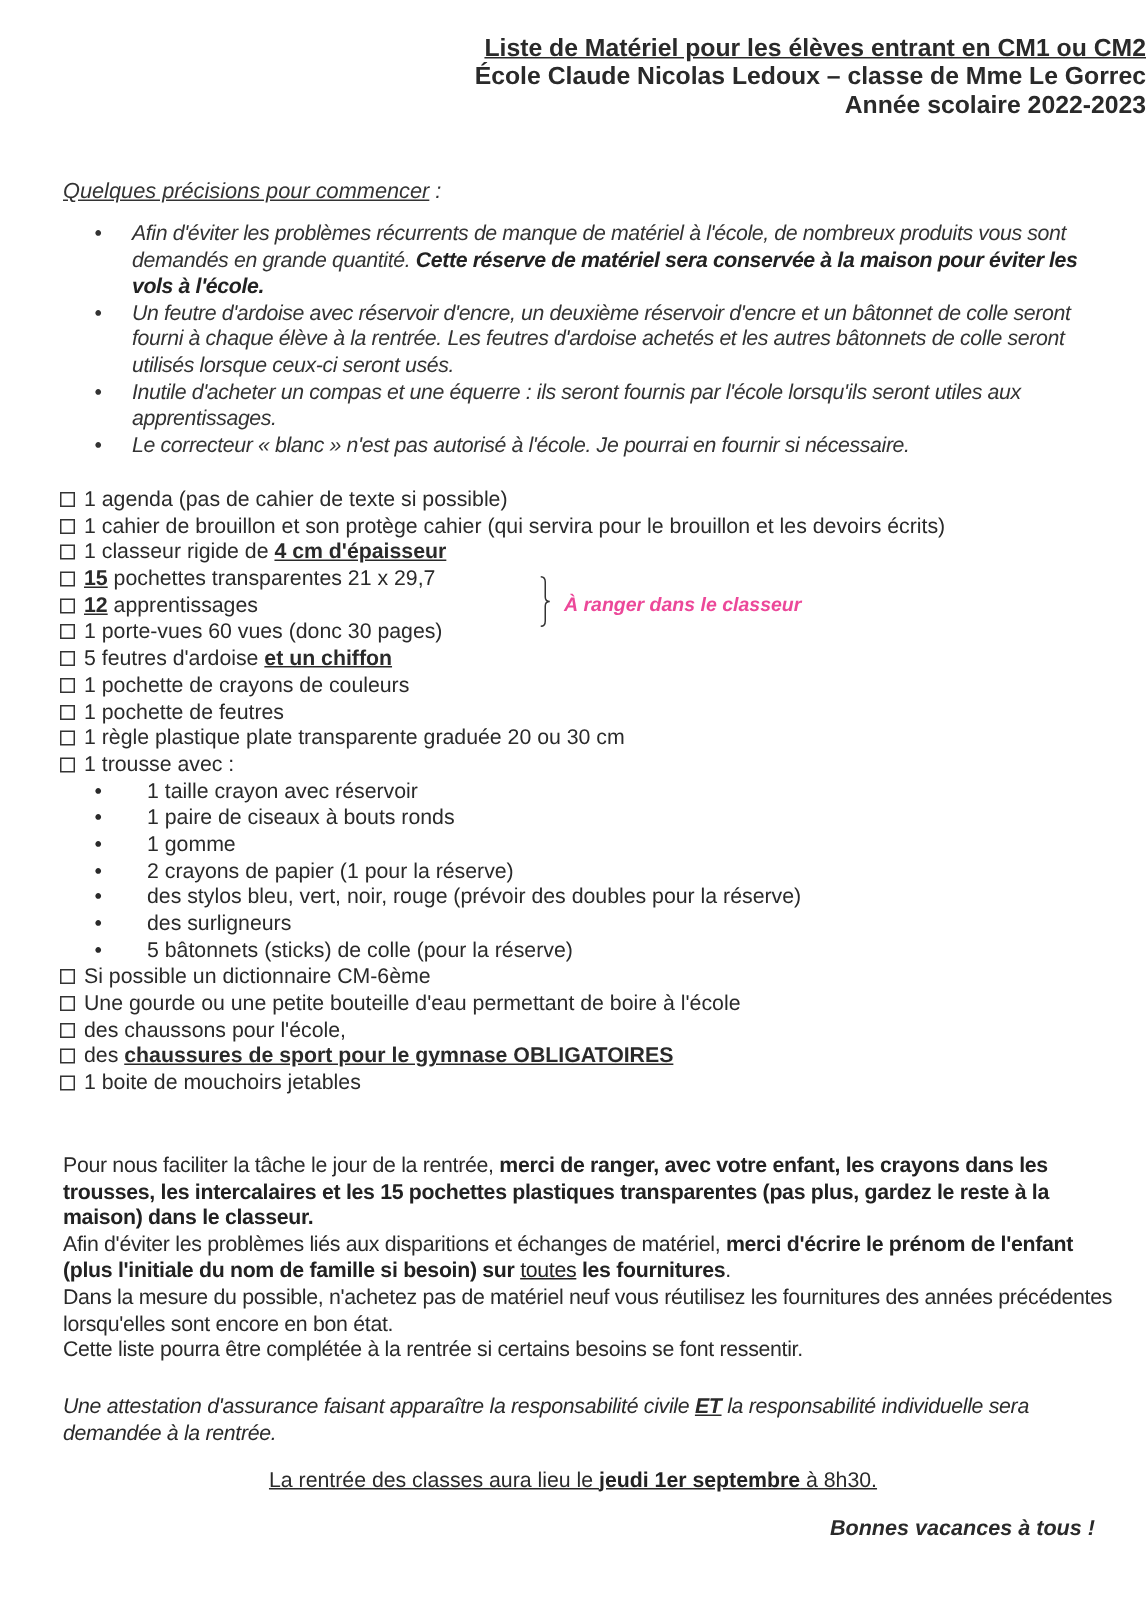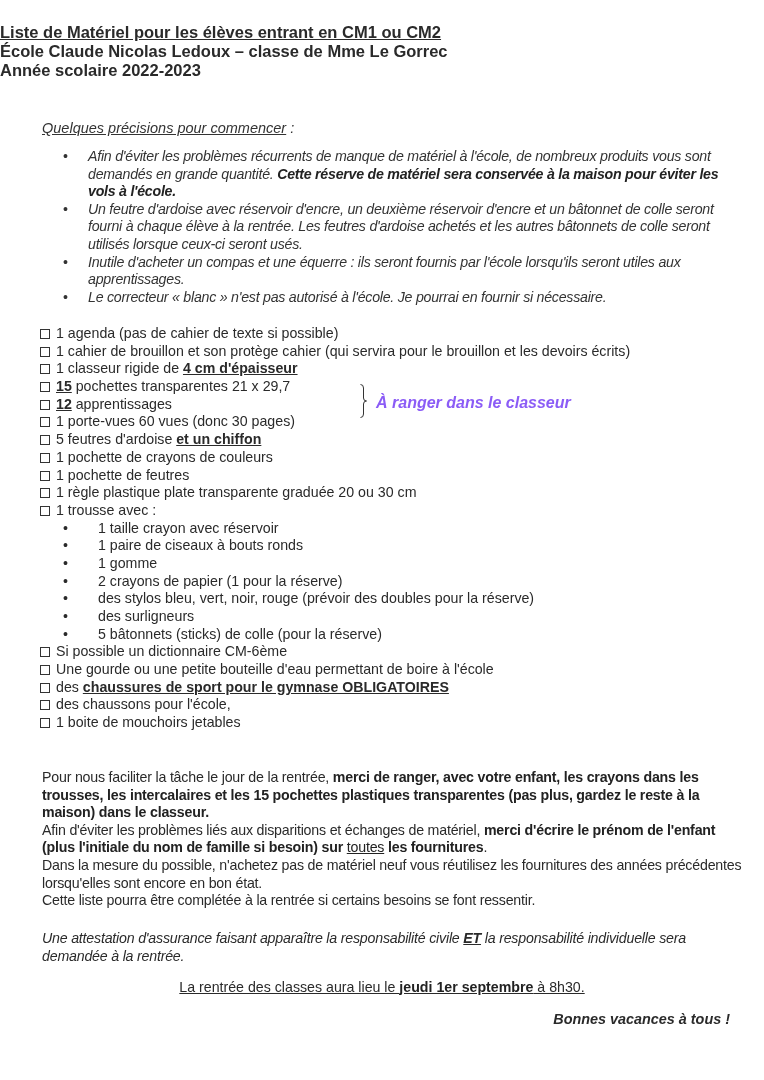--- a/index.html
+++ b/index.html
@@ -1,19 +1,19 @@
 <!DOCTYPE html>
 <html><head>
 <meta charset="utf-8">
 <style>
   html, body { margin: 0; padding: 0; background: #ffffff; }
   body { width: 764px; height: 1080px; overflow: hidden; position: relative;
          font-family: "Liberation Sans", sans-serif; color: #1e1e1e; }
   .page { position: absolute; left: 0; top: 0; width: 764px; height: 1080px; }
-  .header { position: absolute; top: 23px; left: 0; width: 764px; text-align: left;
+  .header { position: absolute; top: 23px; left: 0; width: 764px; text-align: right;
             font-weight: bold; font-size: 16.5px; line-height: 19px; color: #2a2a2a; }
   .header .t1 { text-decoration: underline; }
   .intro-title { position: absolute; left: 42px; top: 120px; font-size: 14.5px;
                  font-style: italic; color: #333; }
   .intro-title u { text-decoration: underline; }
   .precisions { position: absolute; left: 88px; top: 148px; width: 660px; margin: 0; padding: 0;
                 list-style: none; font-size: 14.2px; line-height: 17.6px; font-style: italic; color: #333;
                 font-family: "Liberation Sans", sans-serif; letter-spacing: -0.25px; }
   .precisions li { position: relative; }
   .precisions li .bul { position: absolute; left: -25px; top: 0; font-style: normal; }
@@ -22,21 +22,21 @@
                line-height: 17.7px; color: #2a2a2a; }
   .row { position: relative; height: 17.7px; white-space: nowrap; }
   .cb { display: inline-block; width: 10px; height: 10px; border: 1.2px solid #333;
         margin-right: 6px; vertical-align: -1px; box-sizing: border-box; }
   .ub { font-weight: bold; text-decoration: underline; }
   .sub { padding-left: 23px; }
   .sub .dot { display: inline-block; width: 35px; }
   .brace-note { position: absolute; left: 320px; top: 59px; height: 36px; }
   .brace { position: absolute; left: 0; top: 0; width: 7px; height: 34px; }
   .brace-label { position: absolute; left: 16px; top: 10px; font-weight: bold; font-style: italic;
-                 font-size: 16px; white-space: nowrap; color: #8b5cf6; }
+                 font-size: 13px; white-space: nowrap; color: #ec4899; }
   .para { position: absolute; left: 42px; top: 769px; width: 700px; font-size: 14.2px;
           line-height: 17.6px; color: #2a2a2a; letter-spacing: -0.2px; }
   .para p { margin: 0; }
   .assurance { position: absolute; left: 42px; top: 930px; width: 700px; font-size: 14.2px;
                line-height: 17.6px; font-style: italic; color: #2a2a2a; letter-spacing: -0.2px; }
   .rentree { position: absolute; left: 0; top: 979px; width: 764px; text-align: center;
              font-size: 14.2px; color: #2a2a2a; text-decoration: underline; }
   .bye { position: absolute; right: 34px; top: 1011px; font-size: 14.4px; font-weight: bold;
          font-style: italic; color: #2a2a2a; }
 </style>
@@ -76,22 +76,22 @@
     <div class="row sub"><span class="dot">•</span><span>1 taille crayon avec réservoir</span></div>
     <div class="row sub"><span class="dot">•</span><span>1 paire de ciseaux à bouts ronds</span></div>
     <div class="row sub"><span class="dot">•</span><span>1 gomme</span></div>
     <div class="row sub"><span class="dot">•</span><span>2 crayons de papier (1 pour la réserve)</span></div>
     <div class="row sub"><span class="dot">•</span><span>des stylos bleu, vert, noir, rouge (prévoir des doubles pour la réserve)</span></div>
     <div class="row sub"><span class="dot">•</span><span>des surligneurs</span></div>
     <div class="row sub"><span class="dot">•</span><span>5 bâtonnets (sticks) de colle (pour la réserve)</span></div>
 
     <div class="row"><span class="cb"></span><span>Si possible un dictionnaire CM-6ème</span></div>
     <div class="row"><span class="cb"></span><span>Une gourde ou une petite bouteille d'eau permettant de boire à l'école</span></div>
+    <div class="row"><span class="cb"></span><span>des chaussons pour l'école,</span></div>
     <div class="row"><span class="cb"></span><span>des </span><span class="ub">chaussures de sport pour le gymnase OBLIGATOIRES</span></div>
-    <div class="row"><span class="cb"></span><span>des chaussons pour l'école,</span></div>
     <div class="row"><span class="cb"></span><span>1 boite de mouchoirs jetables</span></div>
 
     <div class="brace-note">
       <svg class="brace" viewBox="0 0 7 34">
         <path d="M0.5 0.5 Q3.5 0.5 3.5 4 L3.5 14 Q3.5 17 6.5 17 Q3.5 17 3.5 20 L3.5 30 Q3.5 33.5 0.5 33.5" fill="none" stroke="#333" stroke-width="1"></path>
       </svg>
       <span class="brace-label">À ranger dans le classeur</span>
     </div>
   </div>
 

